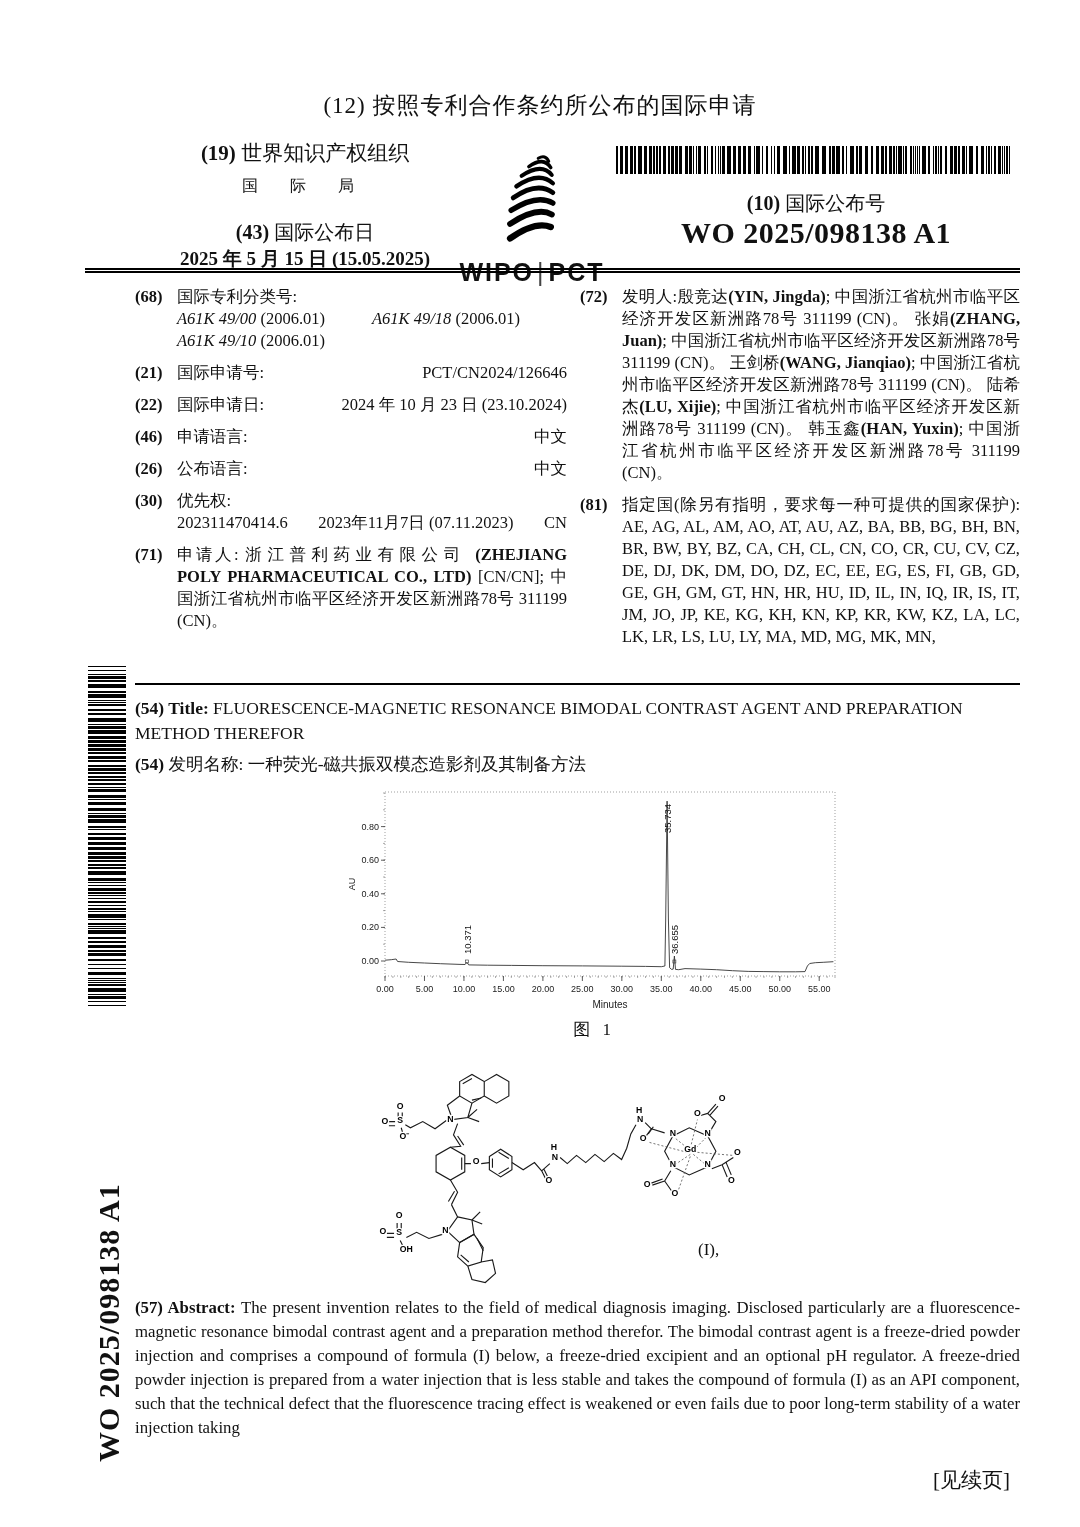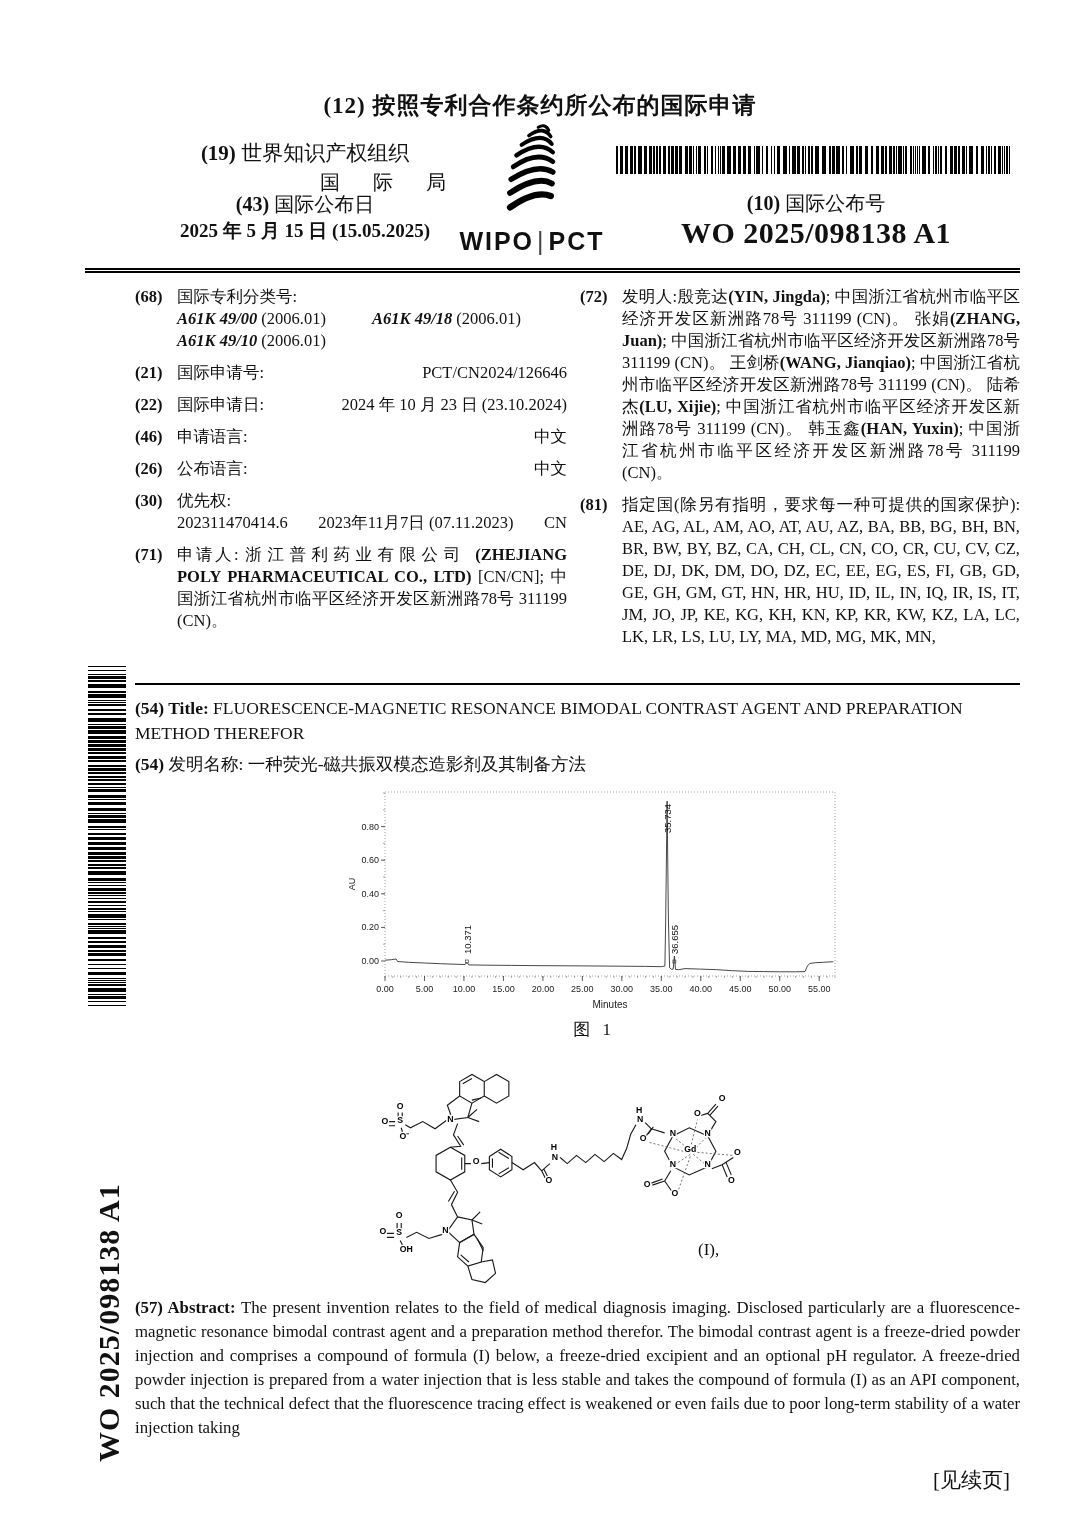--- a/index.html
+++ b/index.html
@@ -3,43 +3,43 @@
 <meta charset="utf-8">
 <style>
   html,body{margin:0;padding:0;}
   body{
     width:1080px;height:1527px;position:relative;background:#ffffff;
     font-family:"Liberation Serif", serif;color:#111;overflow:hidden;
   }
   .abs{position:absolute;}
   .num{font-weight:bold;}
   
-  #kind-line{top:90px;left:0;width:1080px;text-align:center;font-size:23px;font-weight:bold;letter-spacing:1px;}
+  #kind-line{top:90px;left:0;width:1080px;text-align:center;font-size:23px;font-weight:normal;letter-spacing:1px;}
   #org-block{top:142px;left:150px;width:310px;text-align:center;font-size:21px;line-height:1.1;}
-  #org-bureau{margin-top:6px;letter-spacing:14px;font-size:20px;text-align:right;}
-  #pubdate-label{font-size:20px;}
+  #org-bureau{margin-top:12px;letter-spacing:14px;font-size:16px;}
+  #pubdate-label{margin-top:26px;font-size:20px;}
   #pubdate-value{margin-top:6px;font-size:19px;font-weight:bold;}
-  #logo-block{top:121px;left:452px;width:160px;text-align:center;}
+  #logo-block{top:152px;left:452px;width:160px;text-align:center;}
   #logo-text{font-family:"Liberation Sans", sans-serif;font-weight:bold;font-size:25px;letter-spacing:2px;margin-top:2px;}
   #logo-text .bar{font-weight:normal;color:#444;padding:0 3px;}
   #pub-barcode-box{top:146px;left:616px;width:394px;height:28px;}
   #pubno-label{top:190px;left:620px;width:392px;text-align:center;font-size:20px;}
   #pubno-value{top:216px;left:620px;width:392px;text-align:center;font-size:30px;font-weight:bold;letter-spacing:0.5px;}
   #header-rule{top:268px;left:85px;width:935px;height:0;border-top:2px solid #000;border-bottom:2px solid #000;padding-top:1px;}
   
   .col{font-size:16.5px;line-height:22px;}
   #col-left{top:286px;left:135px;width:432px;}
   #col-right{top:286px;left:580px;width:440px;}
   .field{display:flex;margin-bottom:10px;}
   .field>.num{width:42px;flex:none;}
   .fcontent{flex:1;}
   .kv{display:flex;justify-content:space-between;}
   .ipc-entries{display:flex;flex-wrap:wrap;}
   .ipc-entry{width:50%;}
-  .ipc-entry .code{font-weight:bold;font-style:italic;}
+  .ipc-entry .code{font-weight:normal;font-style:italic;}
   .para{text-align:justify;}
   
   #rule2{top:683px;left:135px;width:885px;border-top:2px solid #000;}
   #title-en{top:696px;left:135px;width:885px;font-size:17.5px;line-height:25px;}
   #title-zh{top:752px;left:135px;width:885px;font-size:17.5px;}
   
   #side-barcode-box{top:666px;left:88px;width:38px;height:340px;}
   #side-pubno{top:1462px;left:92px;width:300px;font-size:30px;font-weight:bold;letter-spacing:1px;
     transform:rotate(-90deg);transform-origin:left top;white-space:nowrap;}
   

